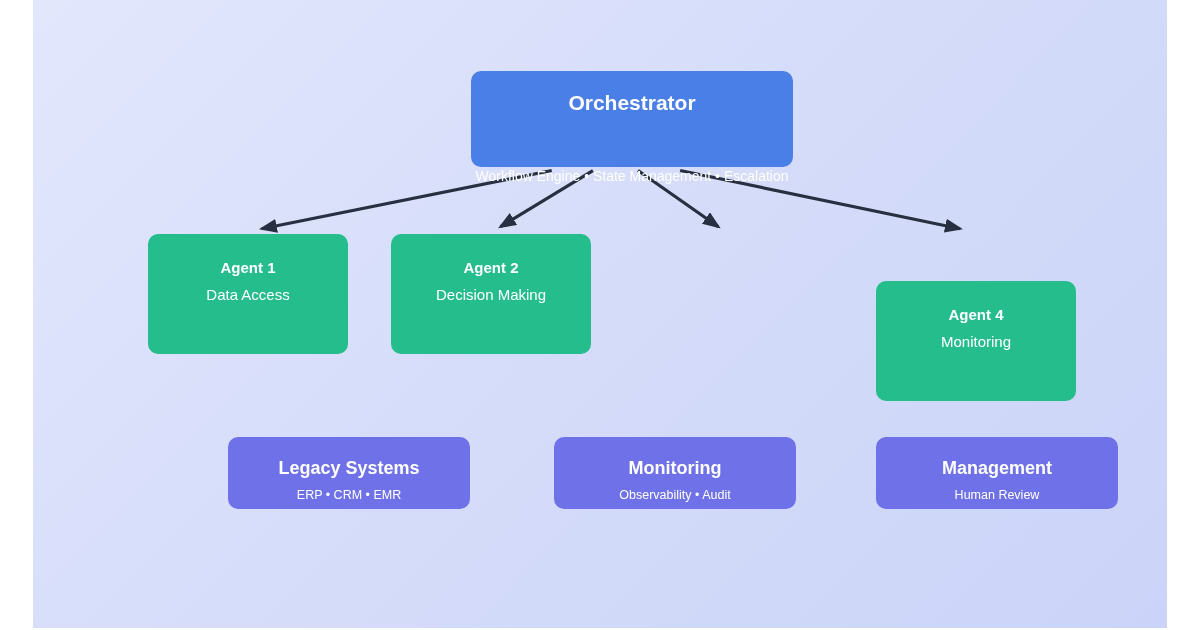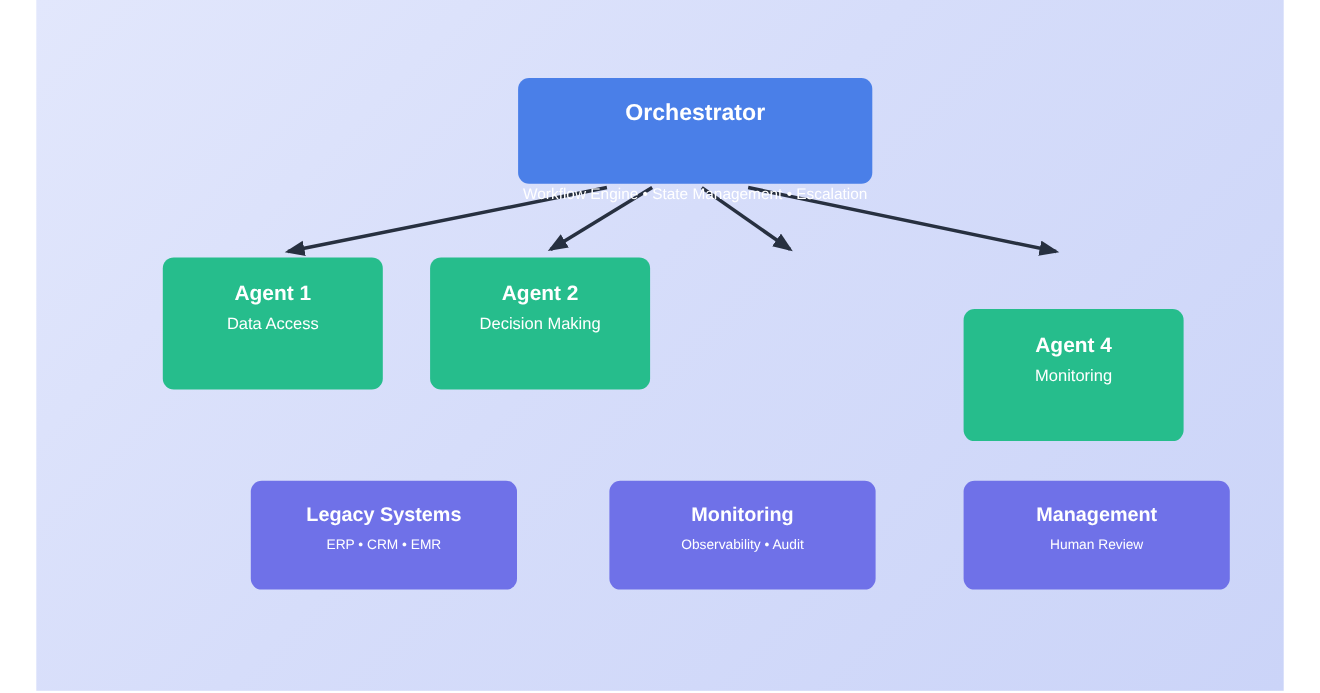--- a/index.html
+++ b/index.html
@@ -38,29 +38,29 @@
     gap: 45px;
   }
   .orchestrator .title { font-size: 21px; line-height: 24px; }
   .orchestrator .subtitle { font-size: 14px; line-height: 16px; margin-top: 8px; }
   .agent {
     top: 234px;
     width: 200px; height: 120px;
     background: #26bd8c;
     padding-top: 22px;
   }
-  .agent .title { font-size: 19px; line-height: 23px; }
+  .agent .title { font-size: 15px; line-height: 23px; }
   .agent .subtitle { font-size: 15px; line-height: 15px; margin-top: 8px; }
   .agent-0 { left: 115px; }
   .agent-1 { left: 358px; }
   .agent-2 { left: 600px; }
   .agent-3 { left: 843px; margin-top: 47px; }
   .support {
     top: 437px;
-    width: 242px; height: 99px;
+    width: 242px; height: 72px;
     background: #6f71e8;
     padding-top: 20px;
   }
   .support .title { font-size: 18px; line-height: 22px; }
   .support .subtitle { font-size: 12.5px; line-height: 15px; margin-top: 9px; }
   .support-0 { left: 195px; }
   .support-1 { left: 521px; }
   .support-2 { left: 843px; }
   svg.arrows {
     position: absolute;

